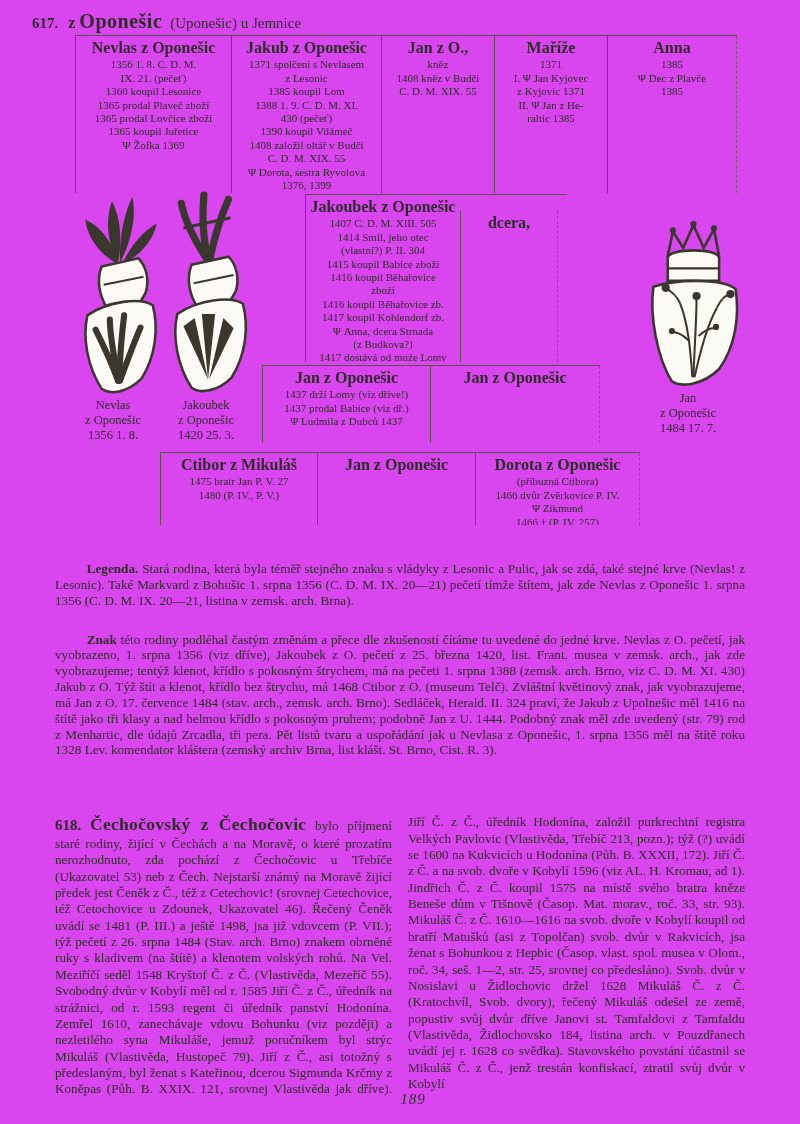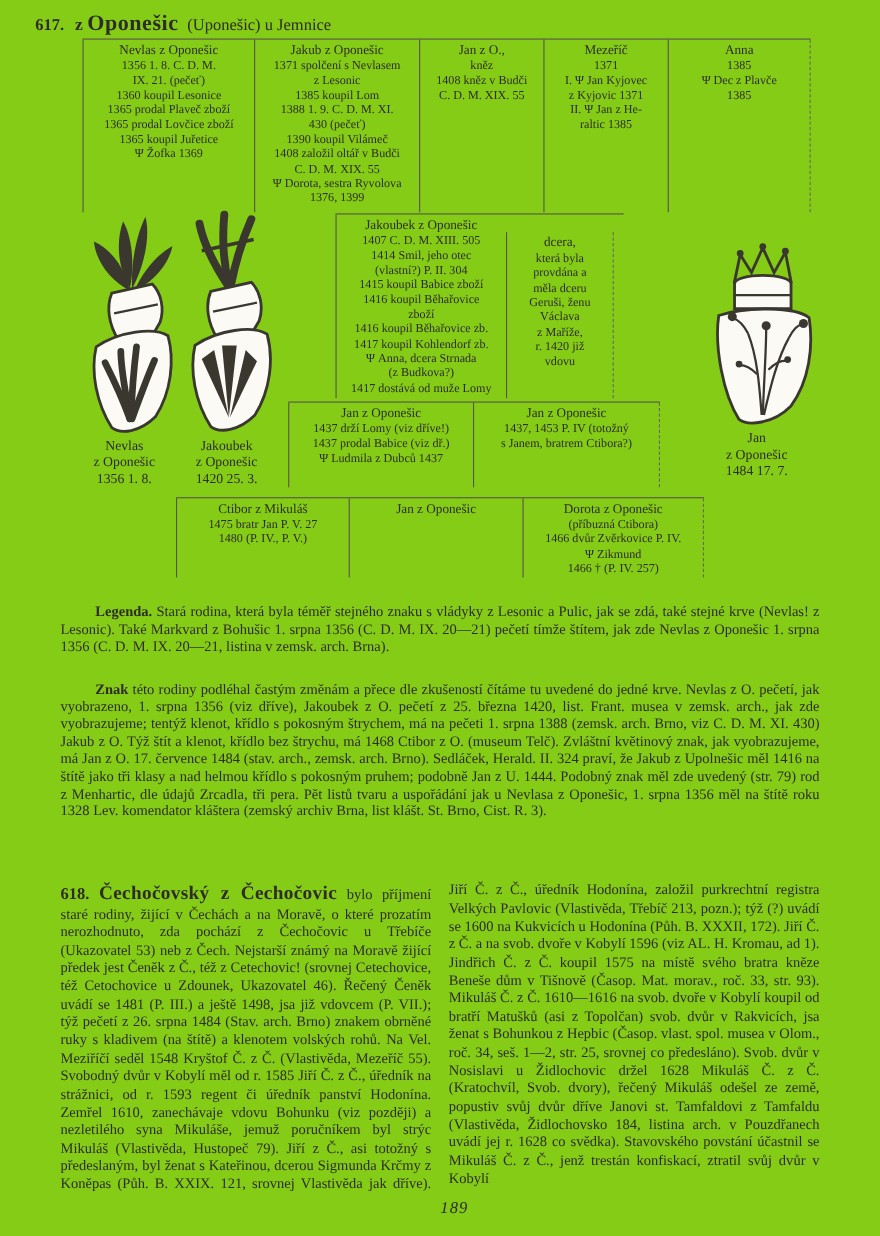--- a/index.html
+++ b/index.html
@@ -1,37 +1,37 @@
 <!DOCTYPE html>
 <html><head>
 <meta charset="utf-8">
 <style>
   html,body{margin:0;padding:0;}
   .page{
     position:relative;
     width:800px;height:1124px;
-    background:#84cc16;
+    background:#d946ef;
     color:#2e2c27;
     font-family:"Liberation Serif","DejaVu Serif",serif;
     overflow:hidden;
   }
   
   .hdr{padding:10px 0 0 32px;white-space:nowrap;}
   .hdr .num{font-weight:bold;font-size:15px;}
   .hdr .particle{font-weight:bold;font-size:16px;margin-left:6px;}
   .hdr .name{font-weight:bold;font-size:20px;letter-spacing:.5px;}
   .hdr .rest{font-size:15px;margin-left:4px;}
 
   
   .tree{position:relative;height:500px;margin-top:2px;}
   .row{position:absolute;display:flex;border-top:1.6px solid #57544b;}
   .cell{box-sizing:border-box;border-left:1px solid #57544b;padding:3px 2px 0 2px;text-align:center;overflow:hidden;}
   .cell:last-child{border-right:1px dashed #6b6ople;}
   .cell.last{border-right:1px dashed #6b685e;}
-  .cell-title{font-weight:normal;font-size:12px;line-height:1.15;}
+  .cell-title{font-weight:bold;font-size:16px;line-height:1.15;}
   .cell-body{font-size:11px;line-height:1.22;white-space:pre-line;margin-top:1px;}
   .row1{left:75px;top:0;width:662px;height:157px;}
   .row2{left:305px;top:159px;width:262px;height:167px;}
   .row3{left:262px;top:330px;width:338px;height:77px;}
   .row4{left:160px;top:417px;width:480px;height:72px;}
   .c1{width:156px;} .c2{width:150px;} .c3{width:113px;} .c4{width:113px;} .c5{width:130px;}
   .c6{width:155px;} .c7{width:98px;margin-top:16px;}
   .c8{width:168px;} .c9{width:170px;}
   .c10{width:157px;} .c11{width:158px;} .c12{width:165px;}
 
@@ -41,21 +41,21 @@
   .a1{left:66px;top:158px;}
   .a2{left:156px;top:152px;}
   .a3{left:628px;top:182px;}
   .cap1{left:48px;top:363px;width:130px;}
   .cap2{left:146px;top:363px;width:120px;}
   .cap3{left:618px;top:356px;width:140px;}
 
   
   .para{width:690px;margin:0 auto;font-size:13.2px;line-height:1.2;text-align:justify;text-indent:2.4em;}
   .para .lead{font-weight:bold;}
-  .p-legenda{margin-top:13px;}
+  .p-legenda{margin-top:26px;}
   .p-znak{margin-top:23px;}
 
   
   .sec618{width:690px;margin:56px auto 0 auto;column-count:2;column-gap:16px;}
   .sec618 p{margin:0;font-size:13.2px;line-height:1.24;text-align:justify;}
   .sec618 .s-num{font-size:15px;font-weight:bold;}
   .sec618 .s-title{font-size:17.5px;font-weight:bold;letter-spacing:.3px;}
 
   .pageno{position:absolute;bottom:16px;left:13px;width:100%;text-align:center;
           font-style:italic;font-size:15px;letter-spacing:1px;}
@@ -99,21 +99,21 @@
 Ψ Dorota, sestra Ryvolova
 1376, 1399</div>
       </div>
       <div class="cell c3">
         <div class="cell-title">Jan z O.,</div>
         <div class="cell-body">kněz
 1408 kněz v Budči
 C. D. M. XIX. 55</div>
       </div>
       <div class="cell c4">
-        <div class="cell-title">Mezeříč</div>
+        <div class="cell-title">Maříže</div>
         <div class="cell-body">1371
 I. Ψ Jan Kyjovec
 z Kyjovic 1371
 II. Ψ Jan z He-
 raltic 1385</div>
       </div>
       <div class="cell c5 last">
         <div class="cell-title">Anna</div>
         <div class="cell-body">1385
 Ψ Dec z Plavče
@@ -131,42 +131,32 @@
 1416 koupil Běhařovice
 zboží
 1416 koupil Běhařovice zb.
 1417 koupil Kohlendorf zb.
 Ψ Anna, dcera Strnada
 (z Budkova?)
 1417 dostává od muže Lomy</div>
       </div>
       <div class="cell c7 last">
         <div class="cell-title">dcera,</div>
-        <div class="cell-body">která byla
-provdána a
-měla dceru
-Geruši, ženu
-Václava
-z Maříže,
-r. 1420 již
-vdovu</div>
       </div>
     </div>
 
     <div class="row row3">
       <div class="cell c8">
         <div class="cell-title">Jan z Oponešic</div>
         <div class="cell-body">1437 drží Lomy (viz dříve!)
 1437 prodal Babice (viz dř.)
 Ψ Ludmila z Dubců 1437</div>
       </div>
       <div class="cell c9 last">
         <div class="cell-title">Jan z Oponešic</div>
-        <div class="cell-body">1437, 1453 P. IV (totožný
-s Janem, bratrem Ctibora?)</div>
       </div>
     </div>
 
     <div class="row row4">
       <div class="cell c10">
         <div class="cell-title">Ctibor z Mikuláš</div>
         <div class="cell-body">1475 bratr Jan P. V. 27
 1480 (P. IV., P. V.)</div>
       </div>
       <div class="cell c11">

